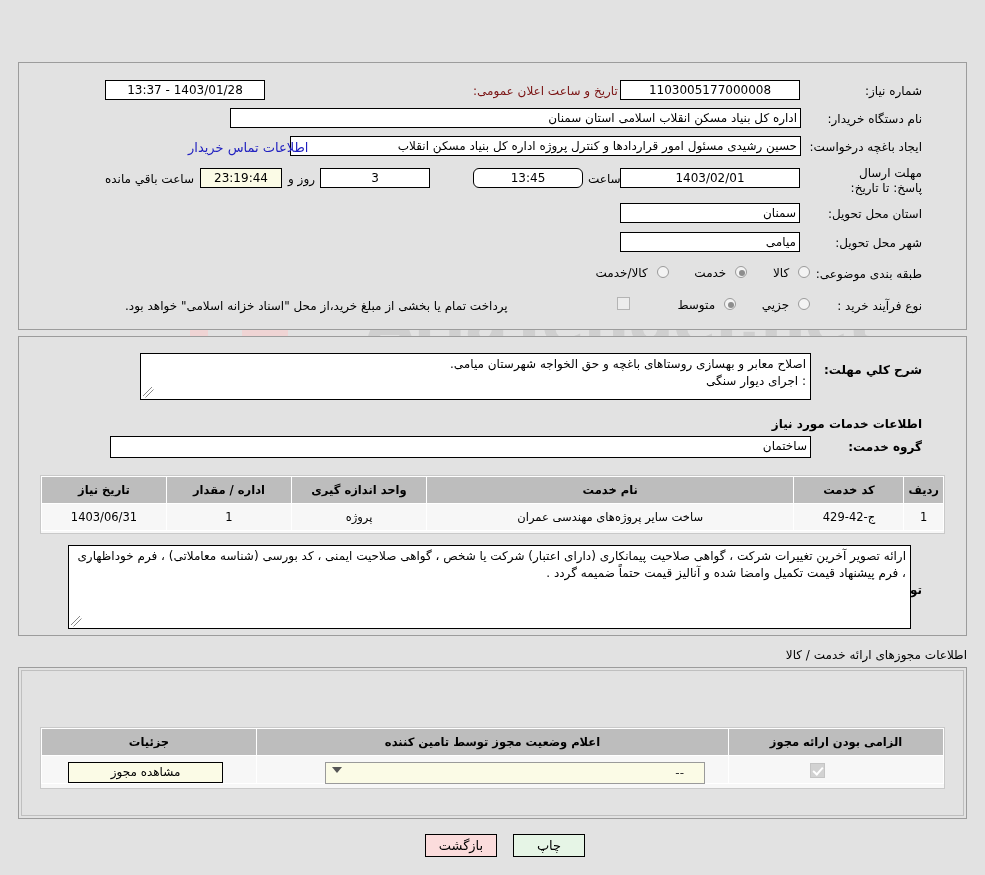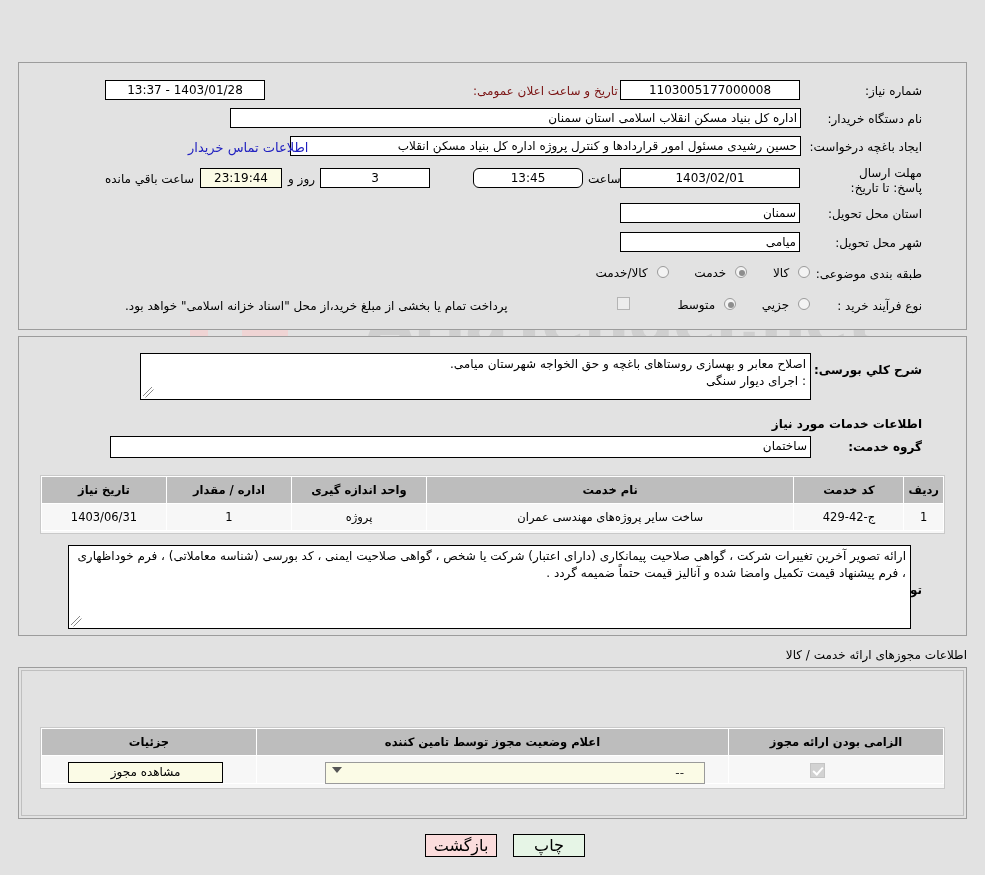--- a/index.html
+++ b/index.html
@@ -238,21 +238,21 @@
     left: 4px; top: 1px;
     width: 4px; height: 8px;
     border: solid #ffffff;
     border-width: 0 2px 2px 0;
     transform: rotate(42deg);
   }
 
   .btn-bottom {
     position: absolute;
     border: 1px solid #000;
-    font-size: 16px;
+    font-size: 13px;
     line-height: 21px;
     height: 23px;
     text-align: center;
     cursor: pointer;
     color: #000;
     z-index: 4;
   }
   .btn-print { background: #e6f5e6; }
   .btn-back  { background: #fbdcdc; }
 
@@ -333,21 +333,21 @@
     <span class="radio-item">
       <span class="radio-dot on"></span>
       <span class="radio-lbl">متوسط</span>
     </span>
   </div>
   <div class="chk-box" style="left:617px; top:297px;"></div>
   <div class="lbl" style="left:125px; top:299px;">پرداخت تمام یا بخشی از مبلغ خرید،از محل "اسناد خزانه اسلامی" خواهد بود.</div>
 
   <div class="panel" style="left:18px; top:336px; width:949px; height:300px;"></div>
 
-  <div class="lbl lbl-bold" style="right:63px; top:363px;">شرح کلي بورسی:</div>
+  <div class="lbl lbl-bold" style="right:63px; top:363px;">شرح کلي مهلت:</div>
   <div class="textarea" style="left:140px; top:353px; width:671px; height:47px;">
     <span id="desc-text" style="white-space: pre-line;">اصلاح معابر و بهسازی روستاهای باغچه و حق الخواجه شهرستان میامی.
 : اجرای  دیوار سنگی</span>
     <svg class="resize-grip" viewBox="0 0 11 11">
       <path d="M0 9 L9 0 M2.5 10.5 L10.5 2.5" stroke="#888" stroke-width="1" fill="none"></path>
     </svg>
   </div>
 
   <div class="sect-title" style="right:63px; top:417px;">اطلاعات خدمات مورد نیاز</div>
 

